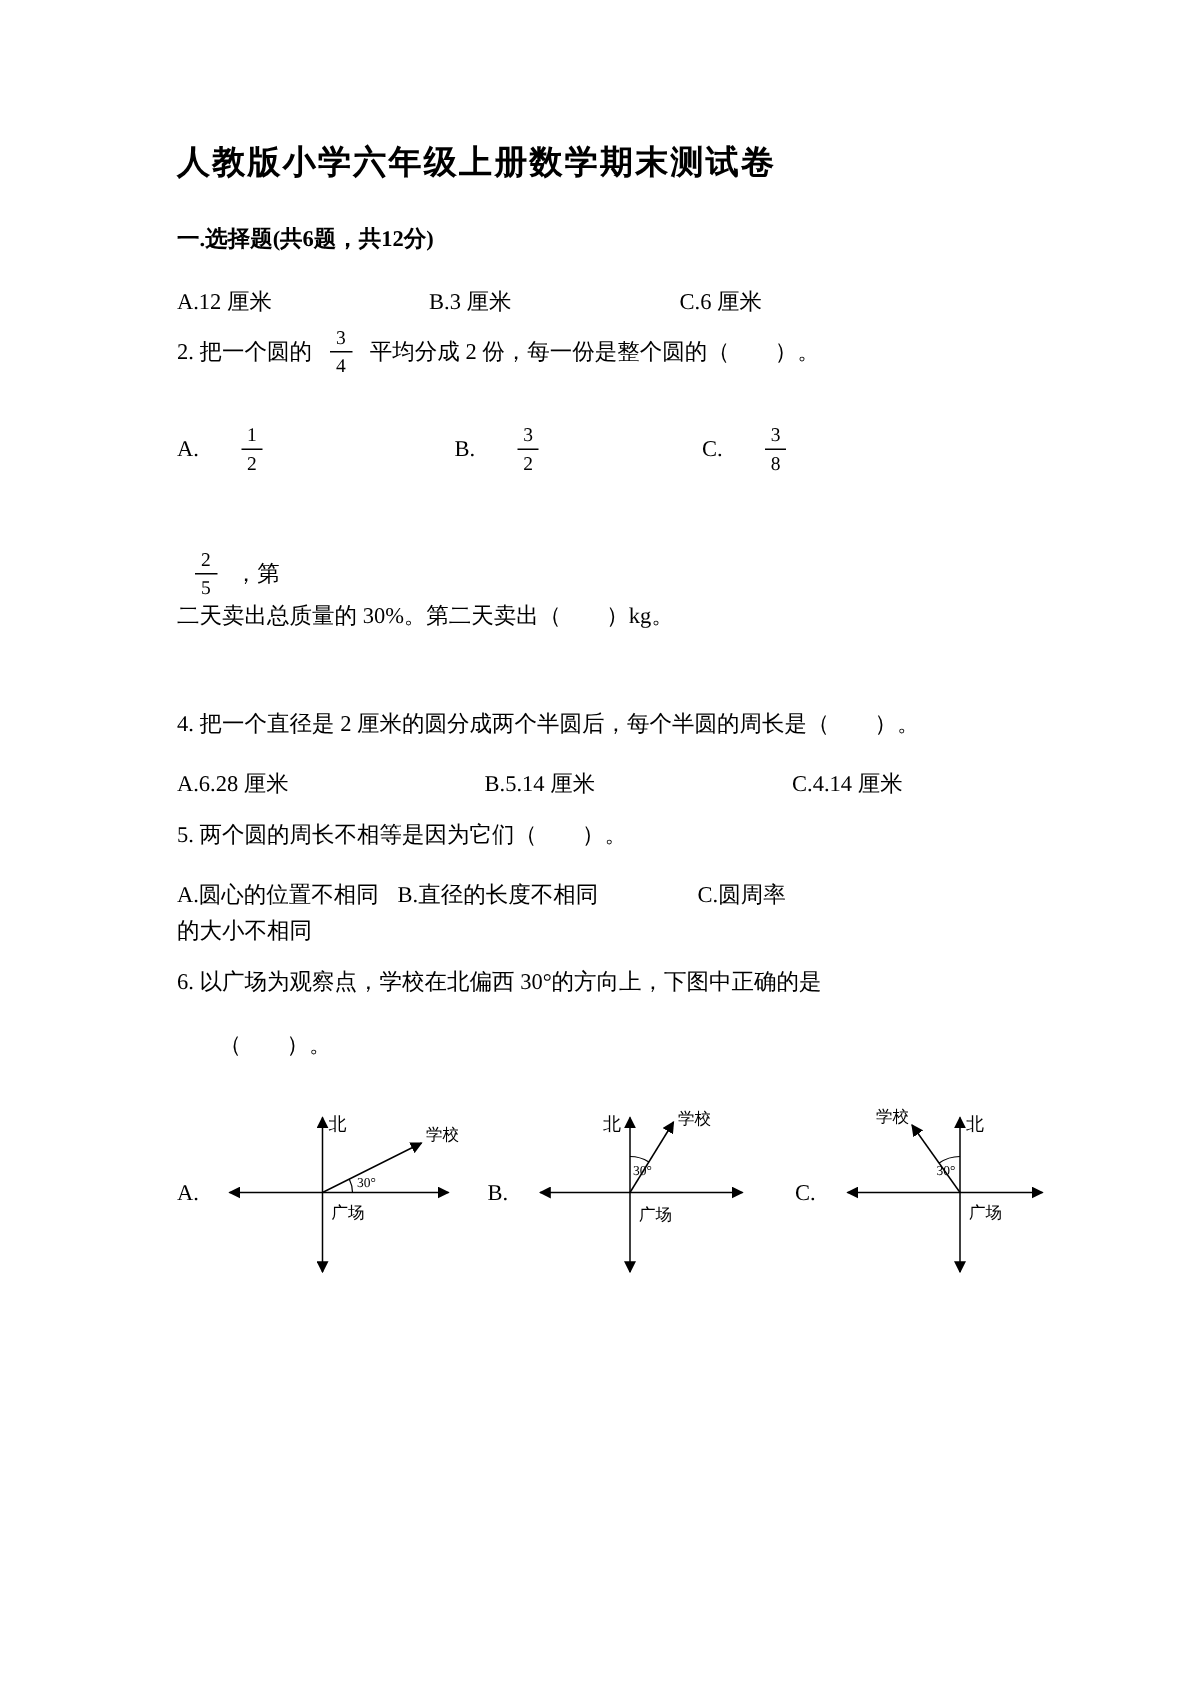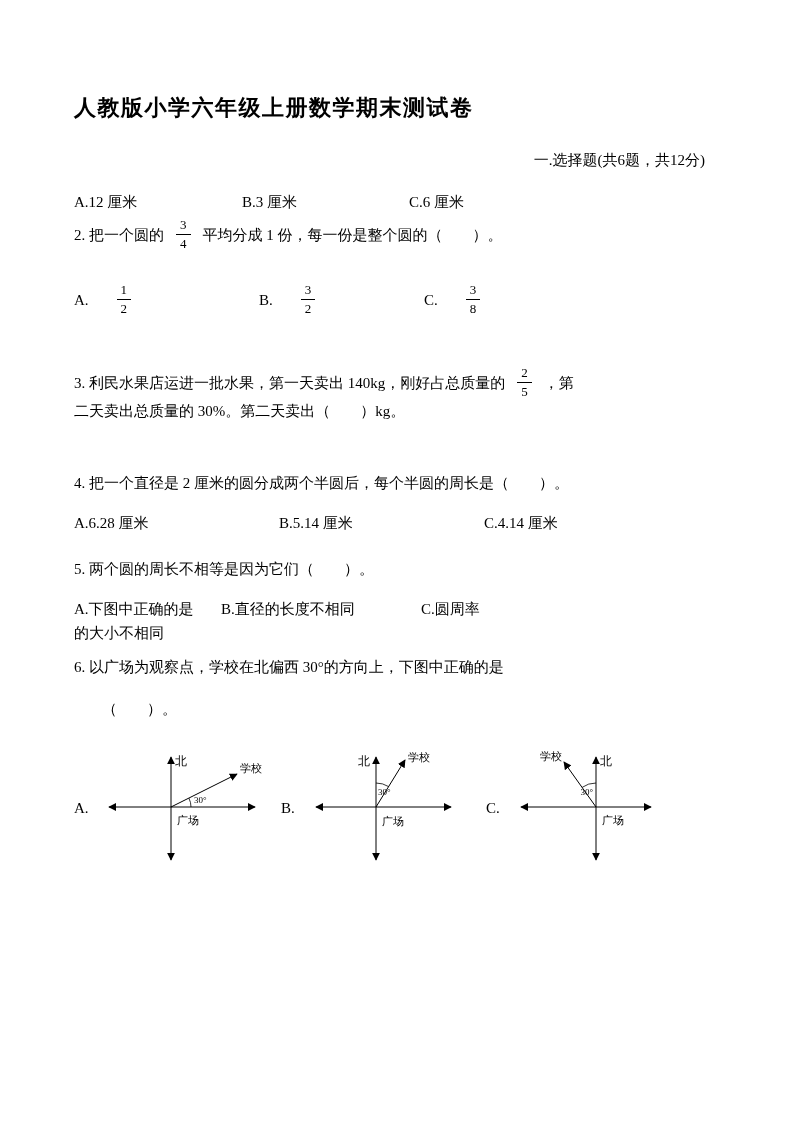--- a/index.html
+++ b/index.html
@@ -1,35 +1,35 @@
 <!DOCTYPE html>
 <html><head>
 <meta charset="utf-8">
 <style>
   html,body{margin:0;padding:0;}
   body{background:#ffffff;}
   .page{
     position:relative;width:800px;height:1131px;background:#ffffff;color:#000;
     font-family:"Liberation Serif","DejaVu Serif",serif;font-size:15px;line-height:22px;
-    padding:93px 95px 0 74px;box-sizing:border-box;overflow:hidden;
+    padding:93px 95px 0 118px;box-sizing:border-box;overflow:hidden;
   }
   .title{font-size:22px;line-height:30px;font-weight:700;letter-spacing:1.5px;margin:0;}
-  .section-heading{margin-top:26px;font-weight:400;text-align:right;}
+  .section-heading{margin-top:26px;font-weight:700;}
   p{margin:0;}
   .q-line{display:flex;align-items:center;}
   .opts{display:flex;align-items:center;text-align:center;}
   .slot{flex:none;display:inline-flex;align-items:center;}
   .w147{width:147px}.w160{width:160px}.w165{width:165px}.w167{width:167px}.w168{width:168px}
   .w185{width:185px}.w200{width:200px}.w205{width:205px}
   .frac{display:inline-flex;flex-direction:column;align-items:center;font-size:13px;line-height:16px;margin:0 12px;}
   .frac .num{border-bottom:1px solid #000;padding:0 4px 1px;}
   .frac .den{padding:1px 4px 0;}
   .slot .frac{margin:0 0 0 28px;}
   .mt0{margin-top:0}.mt2{margin-top:2px}.mt12{margin-top:12px}.mt18{margin-top:18px}
-  .mt20{margin-top:20px}.mt22{margin-top:4px}.mt24{margin-top:24px}.mt25{margin-top:25px}
+  .mt20{margin-top:20px}.mt22{margin-top:4px}.mt24{margin-top:12px}.mt25{margin-top:25px}
   .mt26{margin-top:26px}.mt30{margin-top:30px}.mt32{margin-top:32px}.mt48{margin-top:48px}.mt50{margin-top:50px}
   .indent{padding-left:28px;}
   .diagrams{display:flex;align-items:center;}
   .dcell{display:flex;align-items:center;flex:none;}
   .dcell-a{width:207px;}
   .dcell-b{width:205px;}
   .dlabel{width:25px;flex:none;}
   svg line{stroke:#000;stroke-width:1;}
   svg path.arc{stroke:#000;stroke-width:0.8;fill:none;}
   svg text{font-family:"Liberation Serif","DejaVu Serif",serif;fill:#000;}
@@ -49,21 +49,21 @@
     <span class="slot w167">B.3 厘米</span>
     <span class="slot">C.6 厘米</span>
   </div>
 
   <div class="q-line mt22">
     <span>2. 把一个圆的</span>
     <span class="frac">
       <span class="num">3</span>
       <span class="den">4</span>
     </span>
-    <span>平均分成 1 份，每一份是整个圆的（　　）。</span>
+    <span>平均分成 2 份，每一份是整个圆的（　　）。</span>
   </div>
   <div class="opts mt30">
     <span class="slot w185">
       <span>A.</span>
       <span class="frac">
         <span class="num">1</span>
         <span class="den">2</span>
       </span>
     </span>
     <span class="slot w165">
@@ -76,39 +76,38 @@
     <span class="slot">
       <span>C.</span>
       <span class="frac">
         <span class="num">3</span>
         <span class="den">8</span>
       </span>
     </span>
   </div>
 
   <div class="q-line mt48">
-    <span>3. 利民水果店运进一批水果，第一天卖出 140kg，刚好占总质量的</span>
     <span class="frac">
       <span class="num">2</span>
       <span class="den">5</span>
     </span>
     <span>，第</span>
   </div>
   <p class="mt0">二天卖出总质量的 30%。第二天卖出（　　）kg。</p>
 
   <p class="mt50">4. 把一个直径是 2 厘米的圆分成两个半圆后，每个半圆的周长是（　　）。</p>
   <div class="opts mt18">
     <span class="slot w205">A.6.28 厘米</span>
     <span class="slot w205">B.5.14 厘米</span>
     <span class="slot">C.4.14 厘米</span>
   </div>
 
   <p class="mt24">5. 两个圆的周长不相等是因为它们（　　）。</p>
   <div class="opts mt18">
-    <span class="slot w147">A.下图中正确的是</span>
+    <span class="slot w147">A.圆心的位置不相同</span>
     <span class="slot w200">B.直径的长度不相同</span>
     <span class="slot">C.圆周率</span>
   </div>
   <p class="mt2">的大小不相同</p>
 
   <p class="mt12">6. 以广场为观察点，学校在北偏西 30°的方向上，下图中正确的是</p>
   <p class="mt20 indent">（　　）。</p>
 
   <div class="diagrams mt25">
 

